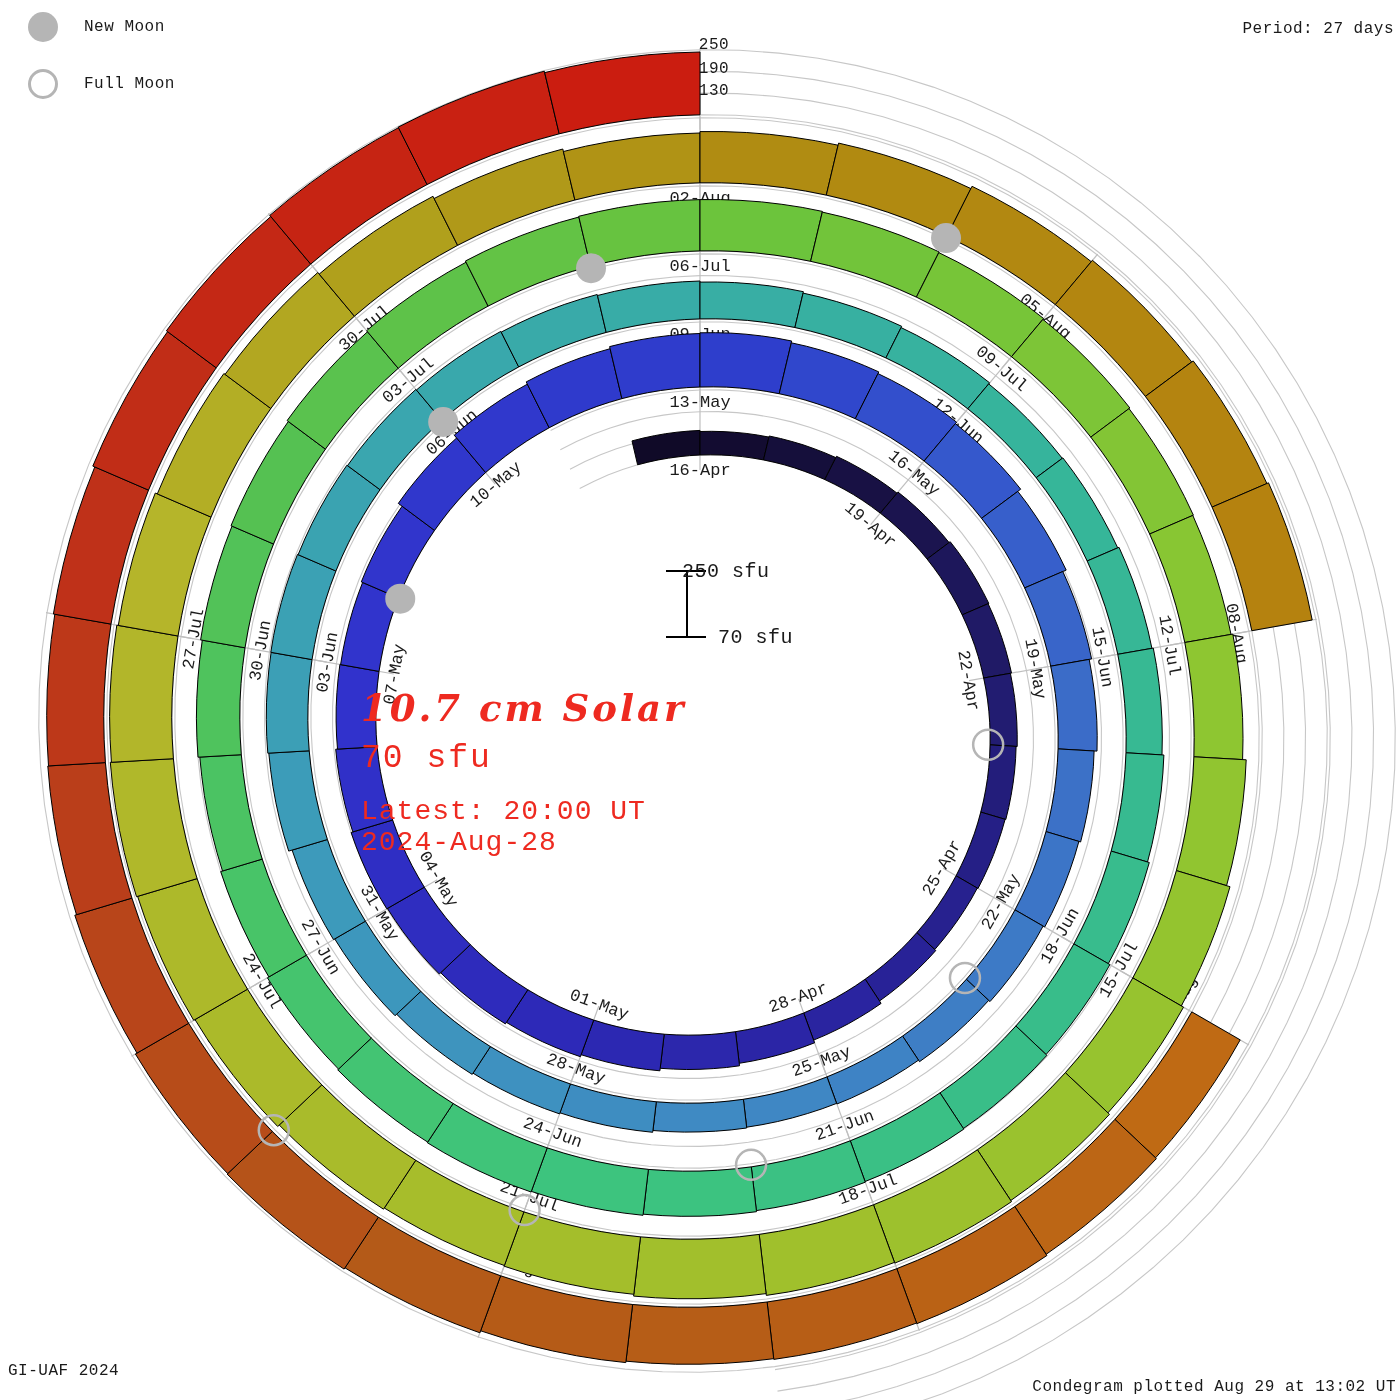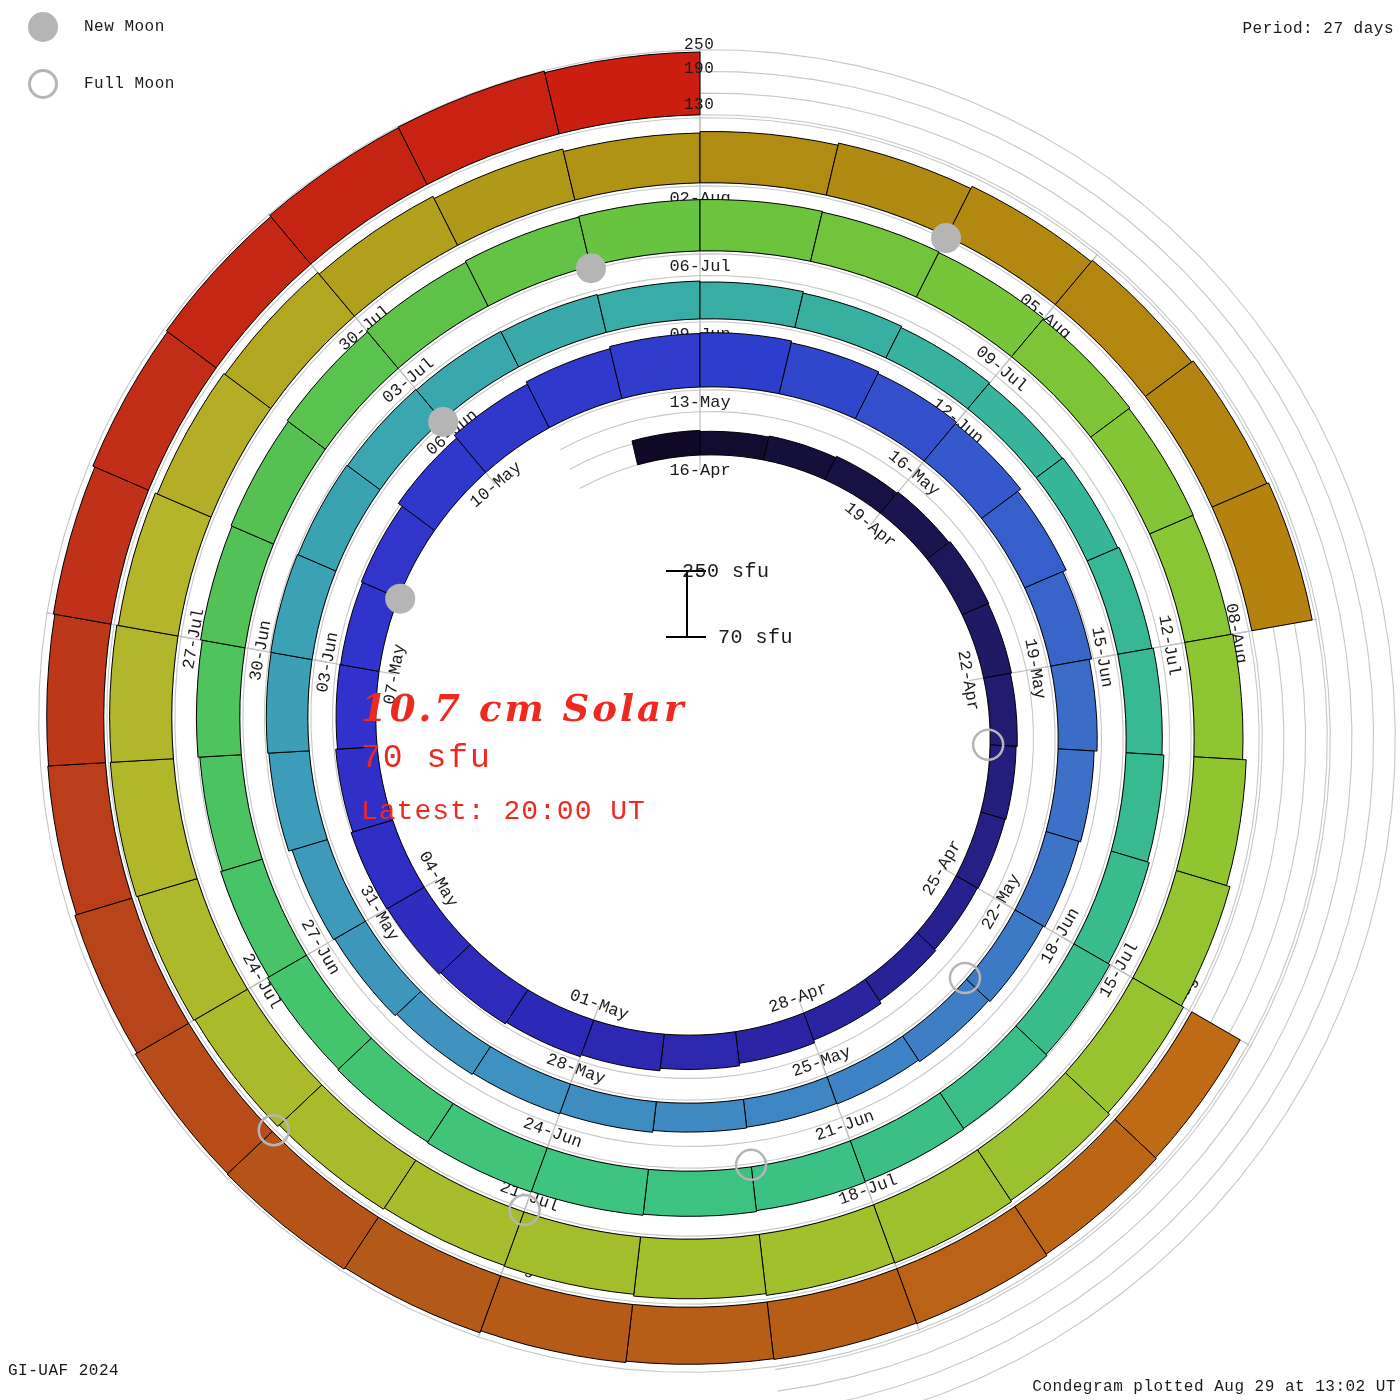--- a/index.html
+++ b/index.html
@@ -6,21 +6,21 @@
   body{width:1400px;height:1400px;position:relative;overflow:hidden;
        font-family:"Liberation Mono", monospace;color:#111;}
   #chart-svg{position:absolute;left:0;top:0;}
   .ov{position:absolute;white-space:nowrap;}
   .mono16{font:16px "Liberation Mono", monospace;color:#1a1a1a;letter-spacing:.5px;}
   .mono20{font:20px "Liberation Mono", monospace;color:#1a1a1a;letter-spacing:.5px;}
   .legend-row{display:flex;align-items:center;gap:26px;}
   .moon-dot{width:30px;height:30px;border-radius:50%;}
   .moon-new{background:#b5b5b5;}
   .moon-full{background:#fff;border:3px solid #b5b5b5;box-sizing:border-box;}
-  .scale-num{width:60px;text-align:left;}
+  .scale-num{width:60px;text-align:center;}
   .center-block{left:361px;top:688px;width:700px;text-align:left;}
   .ctitle{font:italic bold 37px "DejaVu Serif", serif;color:#ee2a20;letter-spacing:3px;line-height:40px;}
   .cvalue{font:33px "Liberation Mono", monospace;color:#ee2a20;margin-top:12px;letter-spacing:2px;}
   .clatest{font:28px "Liberation Mono", monospace;color:#ee2a20;line-height:31px;letter-spacing:1px;}
   .gap-top{margin-top:19px;}
   .sb-line{position:absolute;background:#000;}
 </style>
 </head>
 <body>
 
@@ -281,30 +281,31 @@
   <div class="legend-row" style="margin-top:27px;">
     <span class="moon-dot moon-full"></span>
     <span class="mono16">Full Moon</span>
   </div>
 </div>
 
 <div class="ov mono16" style="right:6px;top:20px;">Period: 27 days</div>
 
 <div class="ov mono16 scale-num" style="left:684px;top:36px;">250</div>
 <div class="ov mono16 scale-num" style="left:684px;top:60px;">190</div>
-<div class="ov mono16 scale-num" style="left:684px;top:96px;">130</div>
+<div class="ov mono16 scale-num" style="left:684px;top:82px;">130</div>
 
 <div>
   <div class="sb-line" style="left:666px;top:570px;width:40px;height:2px;"></div>
   <div class="sb-line" style="left:686px;top:570px;width:2px;height:68px;"></div>
   <div class="sb-line" style="left:666px;top:636px;width:40px;height:2px;"></div>
   <div class="ov mono20" style="left:682px;top:560px;">250 sfu</div>
   <div class="ov mono20" style="left:718px;top:626px;">70 sfu</div>
 </div>
 
 <div class="ov center-block">
   <div class="ctitle">10.7 cm Solar</div>
   <div class="cvalue">70 sfu</div>
   <div class="clatest gap-top">Latest: 20:00 UT</div>
+  <div class="clatest">2024-Aug-28</div>
 </div>
 
 <div class="ov mono16" style="left:8px;bottom:20px;">GI-UAF 2024</div>
 <div class="ov mono16" style="right:4px;bottom:4px;">Condegram plotted Aug 29 at 13:02 UT</div>
 
 </body></html>

